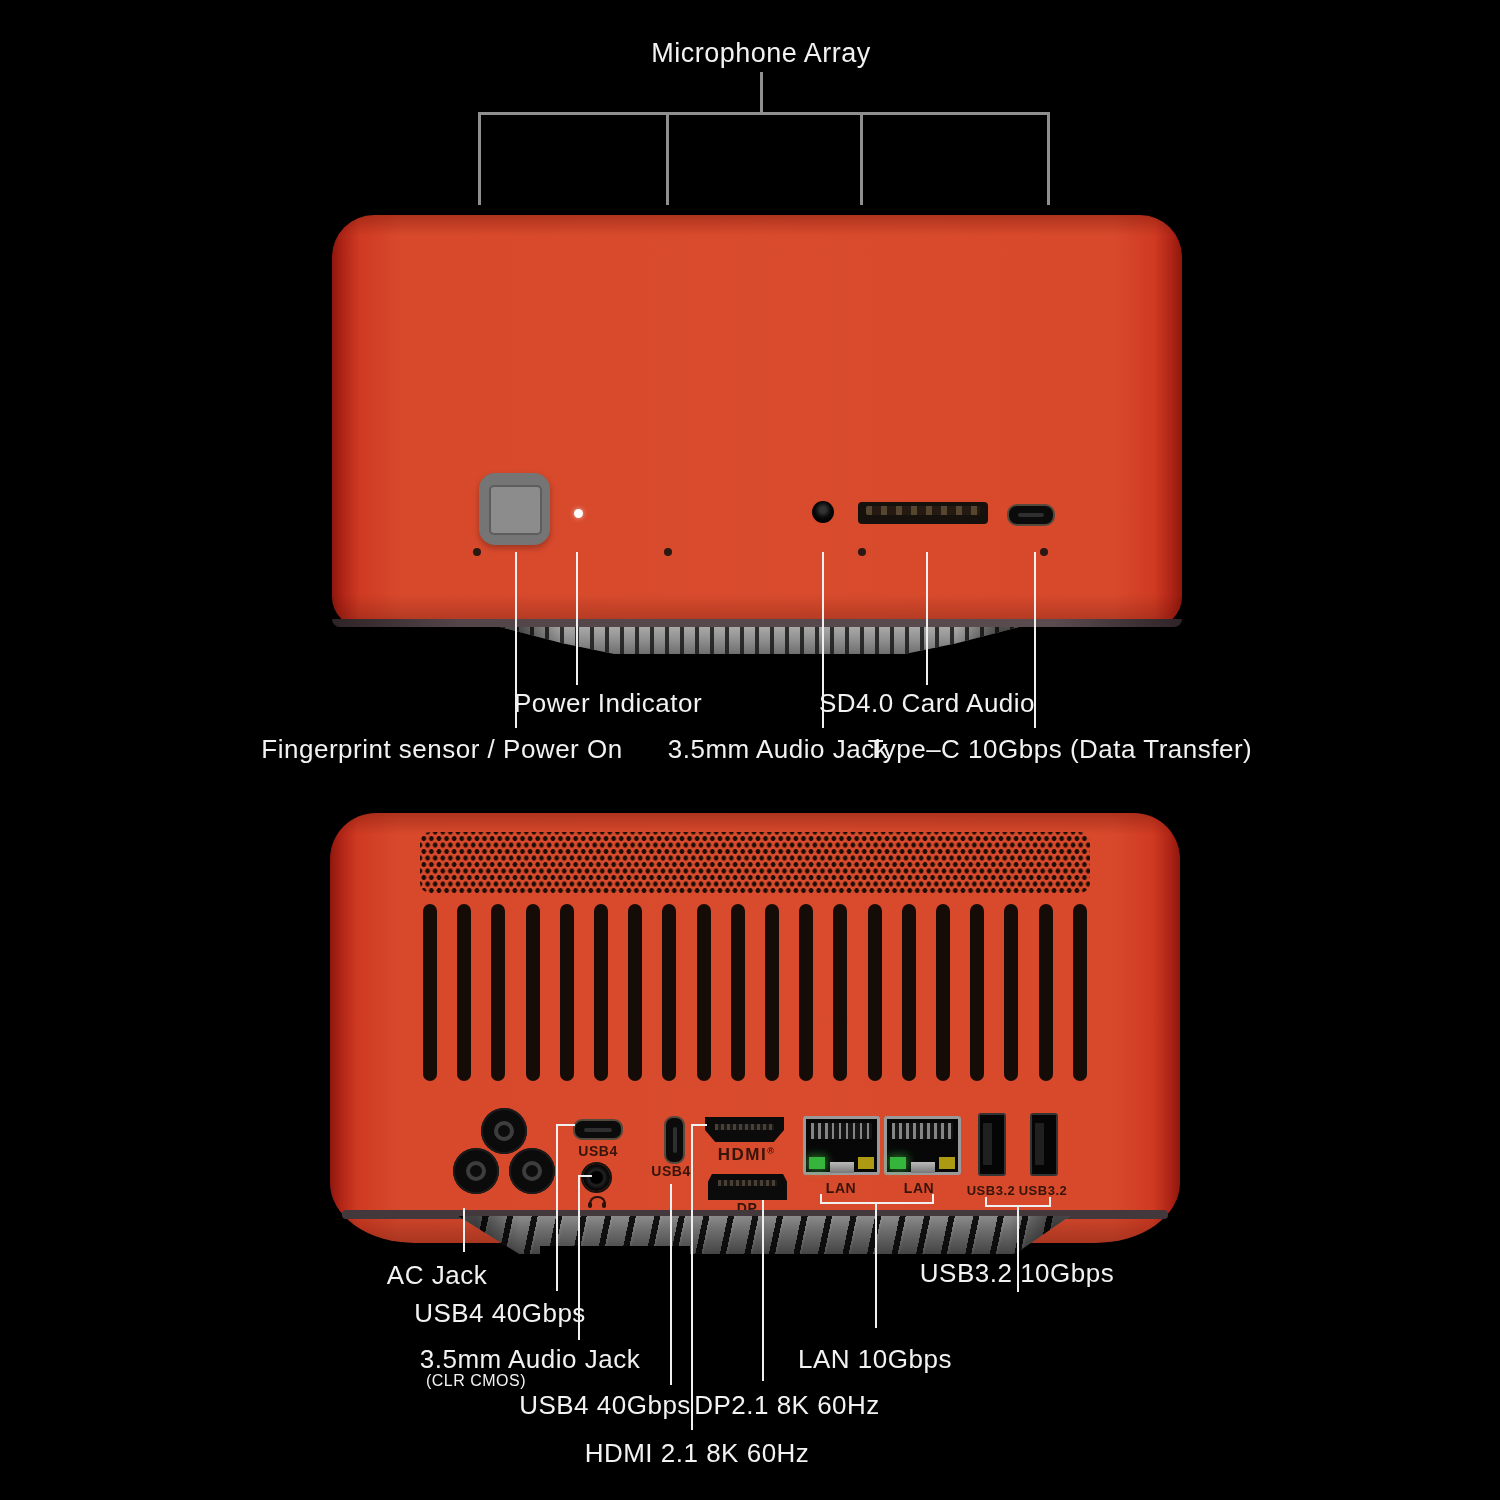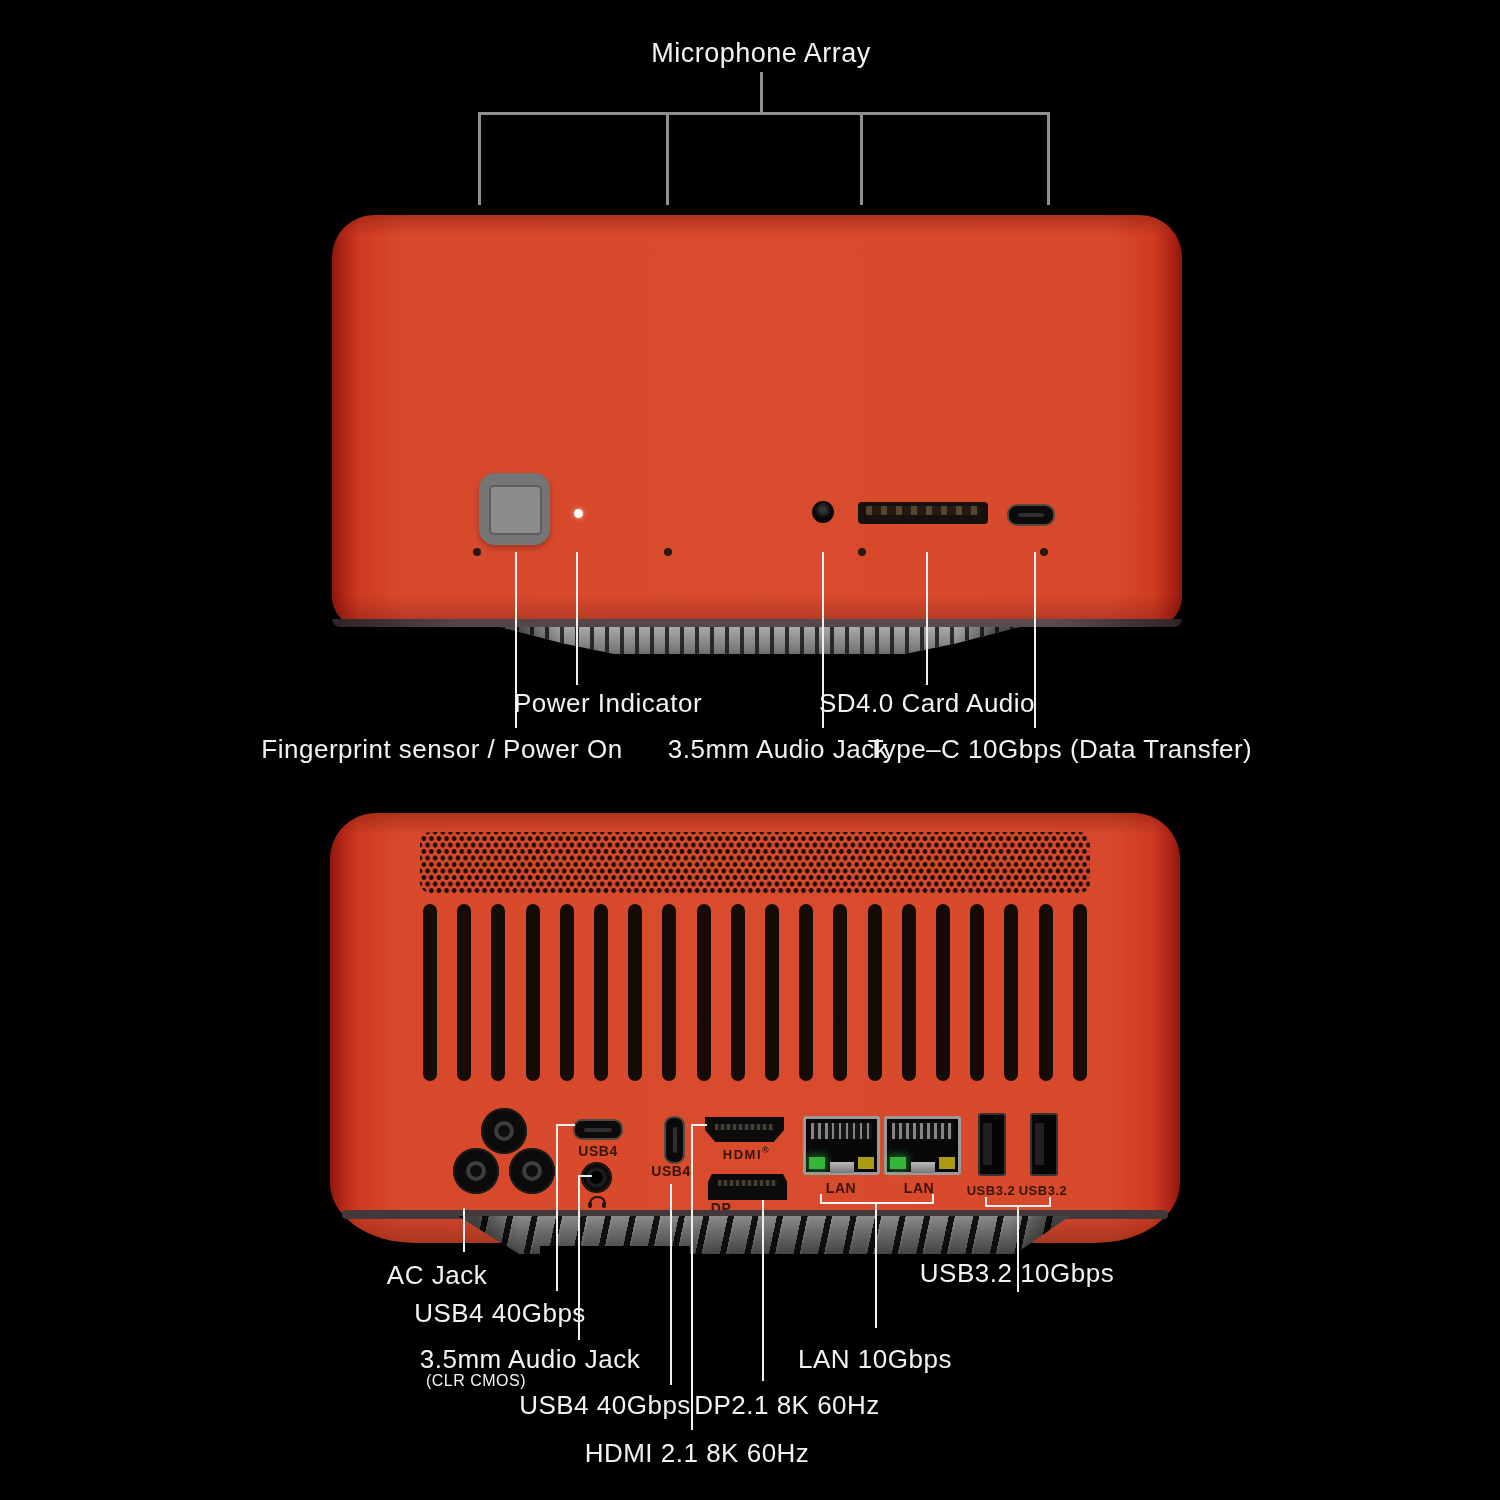--- a/index.html
+++ b/index.html
@@ -203,26 +203,26 @@
       <div class="band"></div>
     </div>
   <div class="usbc usbc-v">
       <div class="slot"></div>
     </div>
   <div class="printed" style="left:671px;top:1163px;">USB4</div>
   <div class="hdmi-port">
       <div class="pins"></div>
     </div>
   <div class="printed" style="left:746px;top:1145px;">
-    <span style="font-size:13px;letter-spacing:1.5px;">HDMI</span><span style="font-size:9px;vertical-align:super;">®</span>
+    <span style="font-size:17px;letter-spacing:1.5px;">HDMI</span><span style="font-size:9px;vertical-align:super;">®</span>
   </div>
   <div class="dp-port">
       <div class="pins"></div>
     </div>
-  <div class="printed" style="left:721px;top:1200px;">DP</div>
+  <div class="printed" style="left:747px;top:1200px;">DP</div>
   <div class="lan-port" style="left:803px;">
     <div class="pins"></div>
       <div class="led-g"></div>
     <div class="led-y"></div>
       <div class="tab"></div>
   </div>
   <div class="lan-port" style="left:884px;">
     <div class="pins"></div>
       <div class="led-g"></div>
     <div class="led-y"></div>

